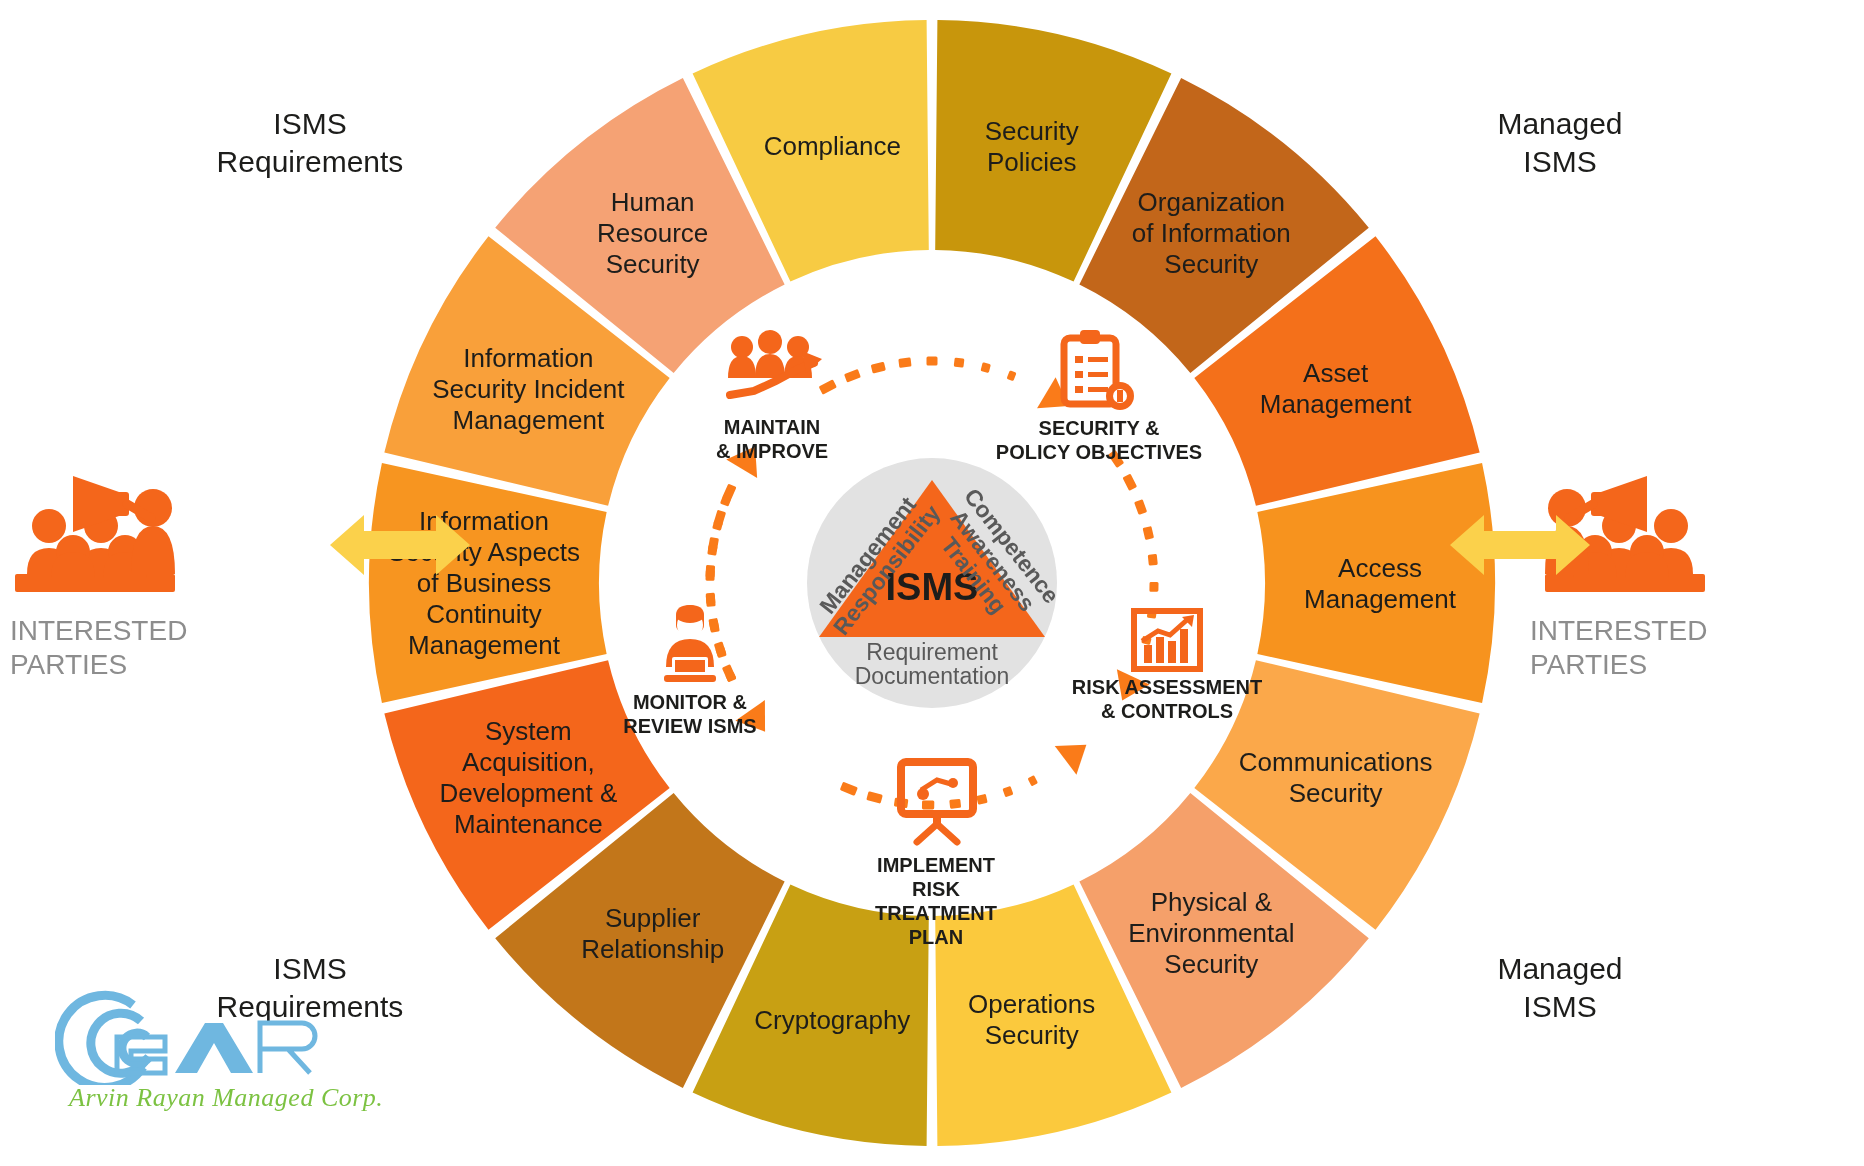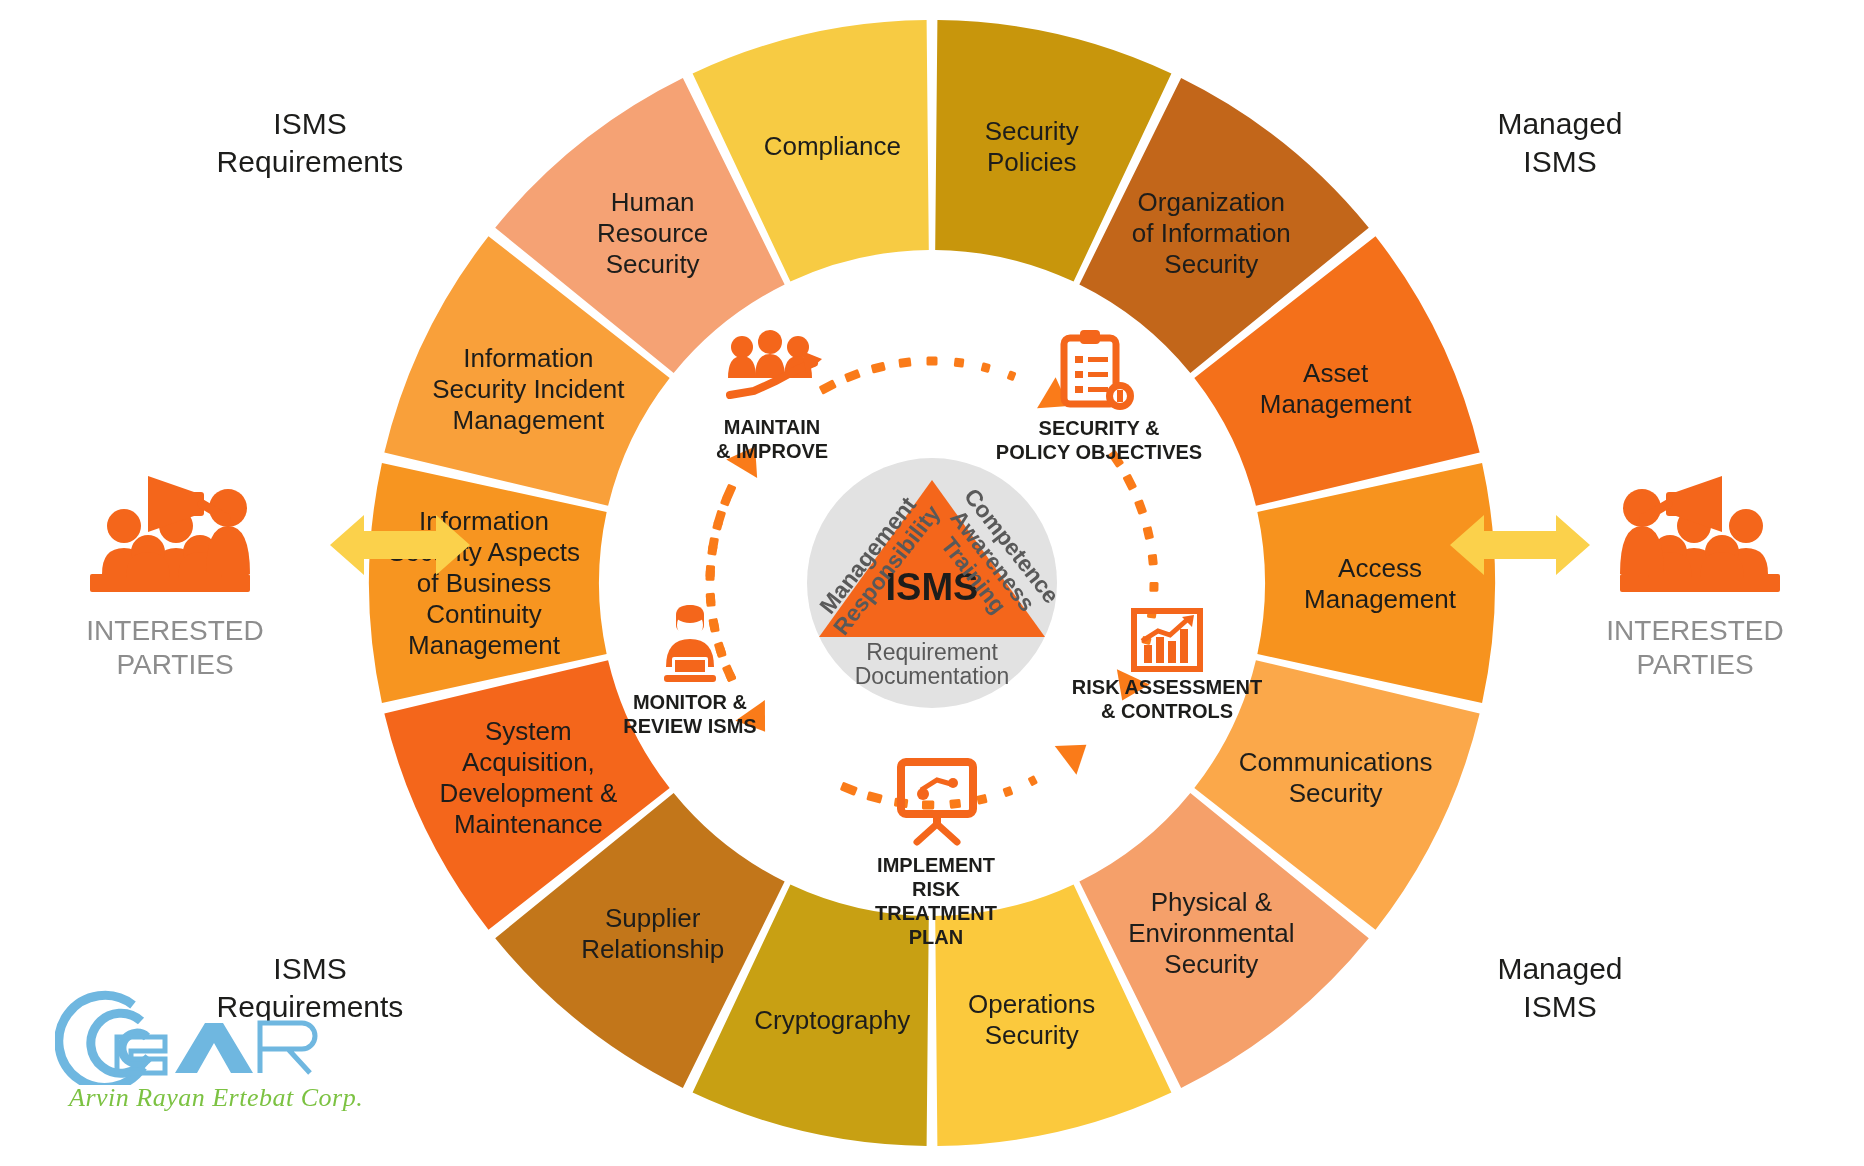--- a/index.html
+++ b/index.html
@@ -29,21 +29,21 @@
     white-space: pre-line;
   }
   #lbl-tl { left: 150px; top: 105px; width: 320px; }
   #lbl-tr { left: 1400px; top: 105px; width: 320px; }
   #lbl-bl { left: 150px; top: 950px; width: 320px; }
   #lbl-br { left: 1400px; top: 950px; width: 320px; }
 
   .party-block {
     position: absolute;
     width: 330px;
-    text-align: center;
+    text-align: left;
   }
   #party-left { left: 10px; top: 470px; }
   #party-right { left: 1530px; top: 470px; }
   .party-caption {
     font-size: 28px;
     color: #8d8d8d;
     line-height: 1.2;
     margin-top: 10px;
     white-space: pre-line;
   }
@@ -433,16 +433,16 @@
       <g stroke="#6FB7E0" stroke-width="5" fill="none">
         <path d="M62 62 h48 v14 h-34 v8 h34 v14 h-48 z"></path>
       </g>
       <g fill="#6FB7E0">
         <polygon points="120,98 150,48 168,48 198,98 176,98 159,68 142,98"></polygon>
       </g>
       <g stroke="#6FB7E0" stroke-width="5" fill="none">
         <path d="M205,98 v-50 h42 a13 13 0 0 1 0 26 h-42 m28,0 l22,24"></path>
       </g>
     </svg>
-    <div class="logo-tagline">Arvin Rayan Ertebat Corp.</div>
+    <div class="logo-tagline">Arvin Rayan Managed Corp.</div>
   </div>
 
 </div>
 
 </body></html>

